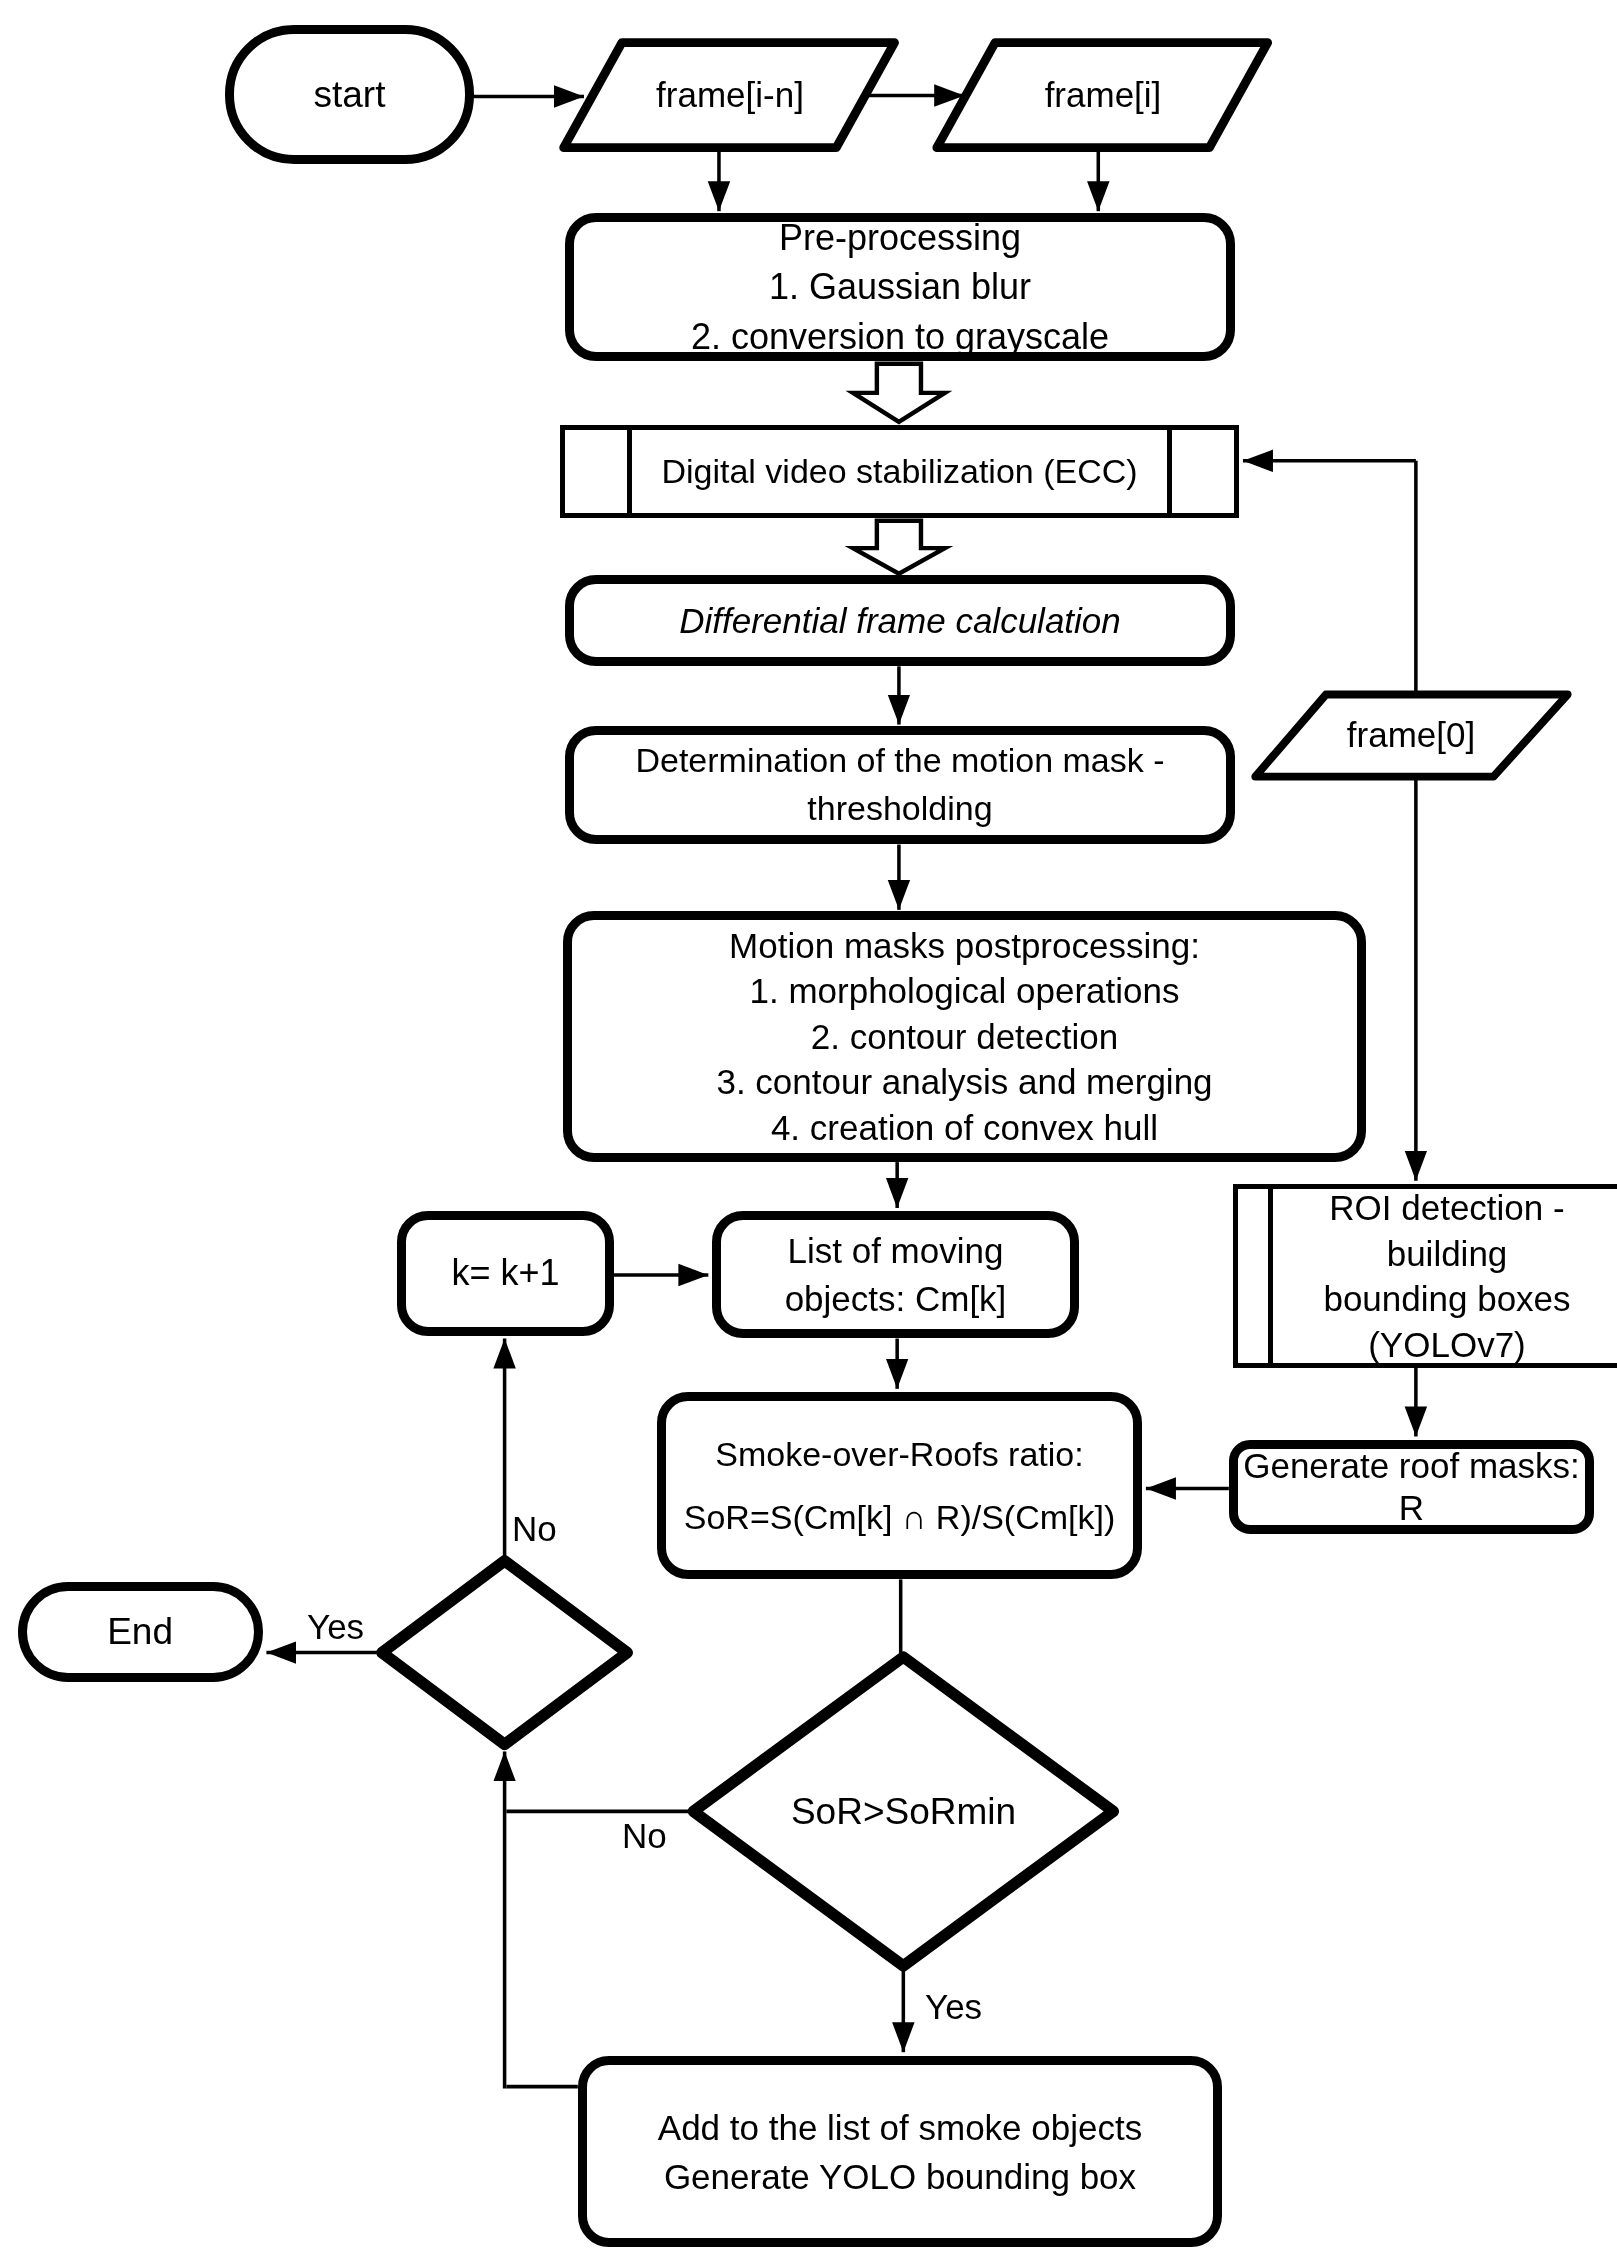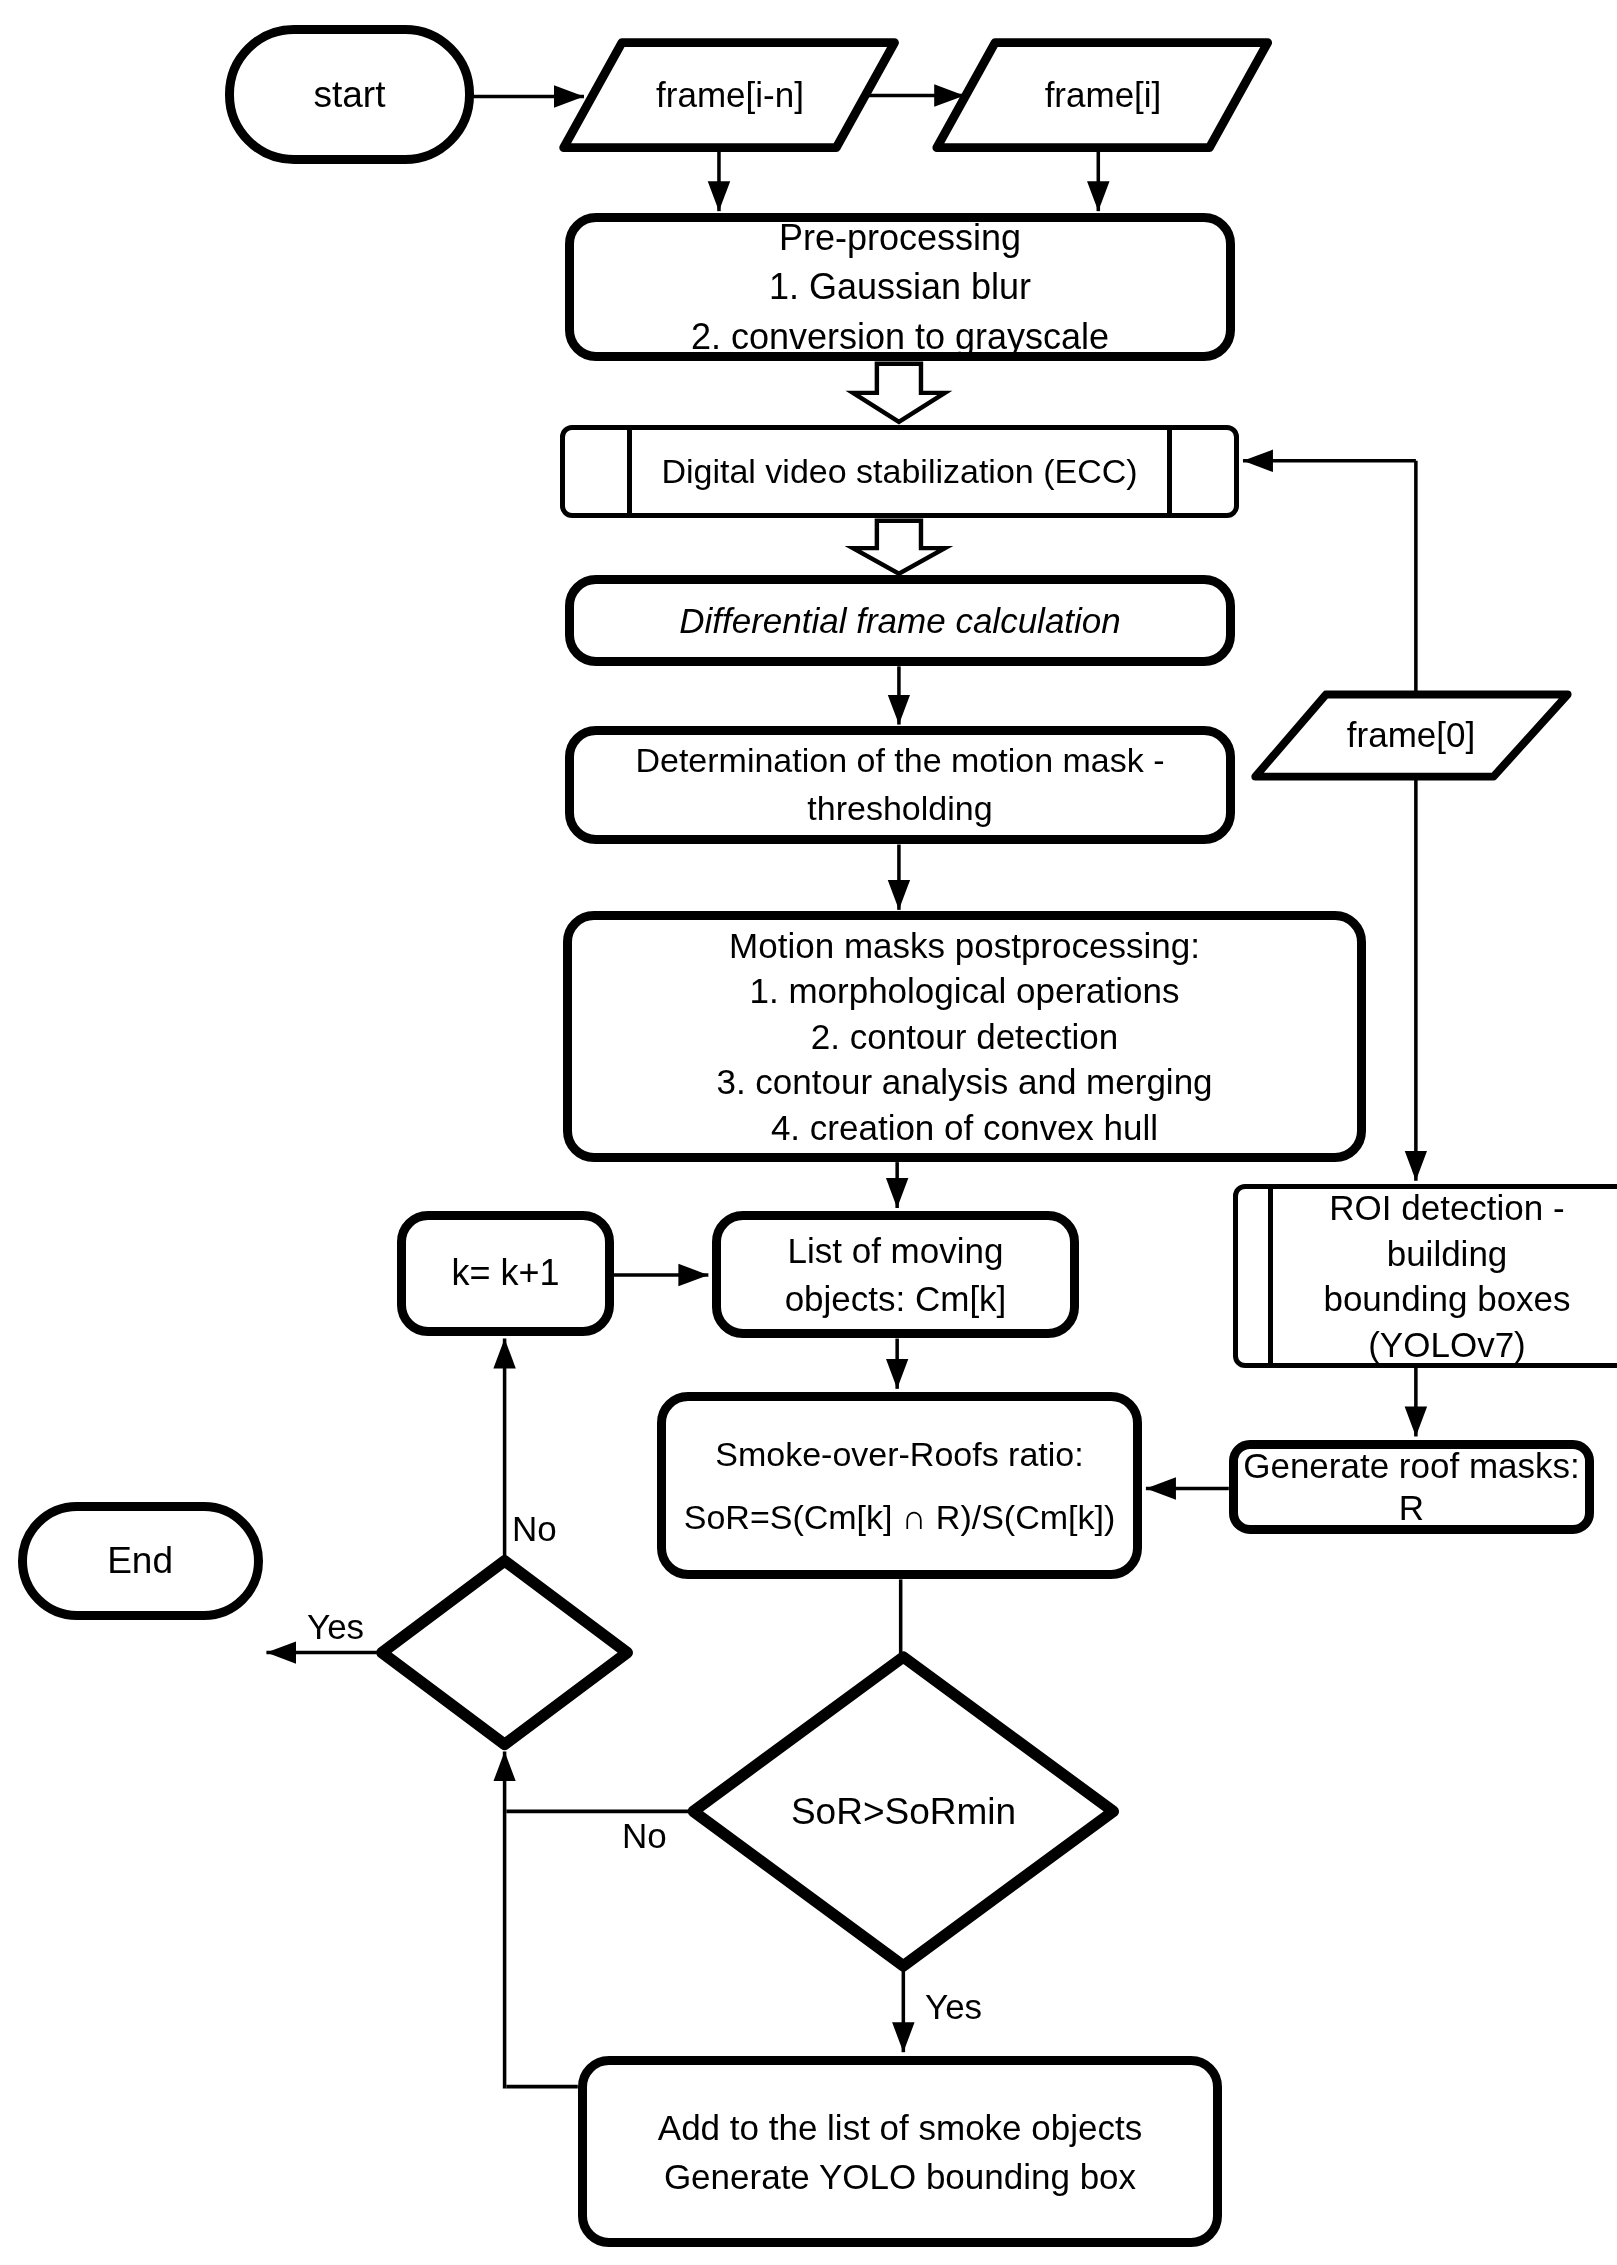--- a/index.html
+++ b/index.html
@@ -9,21 +9,21 @@
     font-family:"Liberation Sans", sans-serif; color:var(--stroke);
   }
   #wires{position:absolute; left:0; top:0; width:1617px; height:2266px;}
   .node{
     position:absolute; box-sizing:border-box; background:var(--bg);
     border:9.7px solid var(--stroke); border-radius:31px;
     display:flex; align-items:center; justify-content:center;
     text-align:center; white-space:pre-line; line-height:1.35;
   }
   .terminal{border-radius:69px; font-size:37px;}
-  .predef{border-width:5.3px; border-radius:12px;justify-content:center;}
+  .predef{border-width:5.3px; border-radius:0;justify-content:center;}
   .vbar{position:absolute; top:0; bottom:0; width:5.3px; background:var(--stroke);}
   .lbl{
     position:absolute; display:flex; align-items:center; justify-content:center;
     text-align:center; white-space:pre-line; line-height:1.35; background:transparent;
   }
   .edge-lbl{position:absolute; font-size:35px; white-space:nowrap;}
 </style>
 </head>
 <body>
 
@@ -124,21 +124,21 @@
 building
 bounding boxes
 (YOLOv7)</span>
   </div>
 
   <div class="node" style="left:1229px; top:1440px; width:365px; height:94px; font-size:35px; line-height:1.2; border-radius:21px;align-items:center;">
     <span>Generate roof masks:
 R</span>
   </div>
 
-  <div class="node terminal" style="left:17.6px; top:1502px; width:245px; height:118px;justify-content:center;">
+  <div class="node terminal" style="left:17.6px; top:1582px; width:245px; height:100px;justify-content:center;">
     <span>End</span>
   </div>
 
   <div class="node" style="left:578px; top:2056px; width:644px; height:191px; font-size:35px; line-height:1.4;">
     <span>Add to the list of smoke objects
 Generate YOLO bounding box</span>
   </div>
 
   <div class="lbl" style="left:582px; top:42px; width:296px; height:105px; font-size:35px;">
     <span>frame[i-n]</span>

